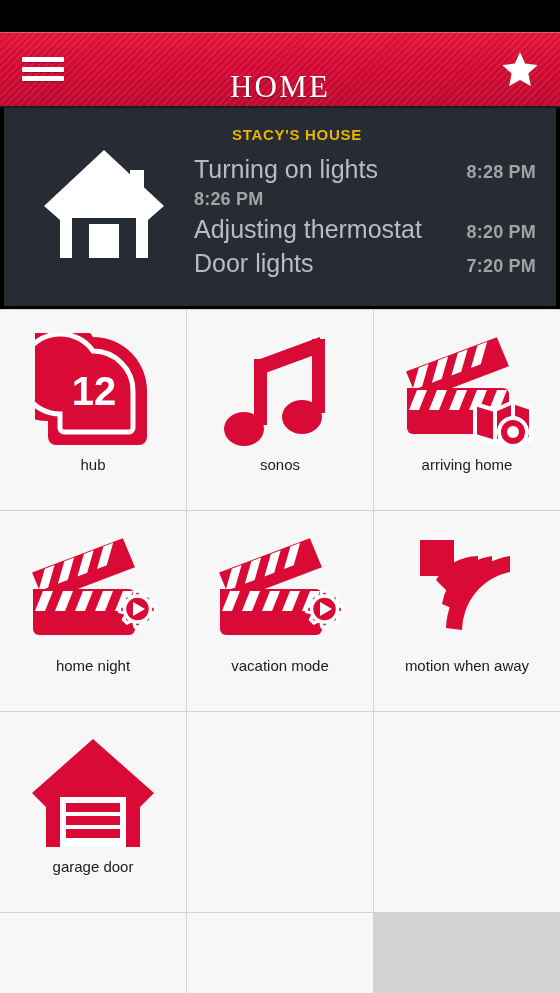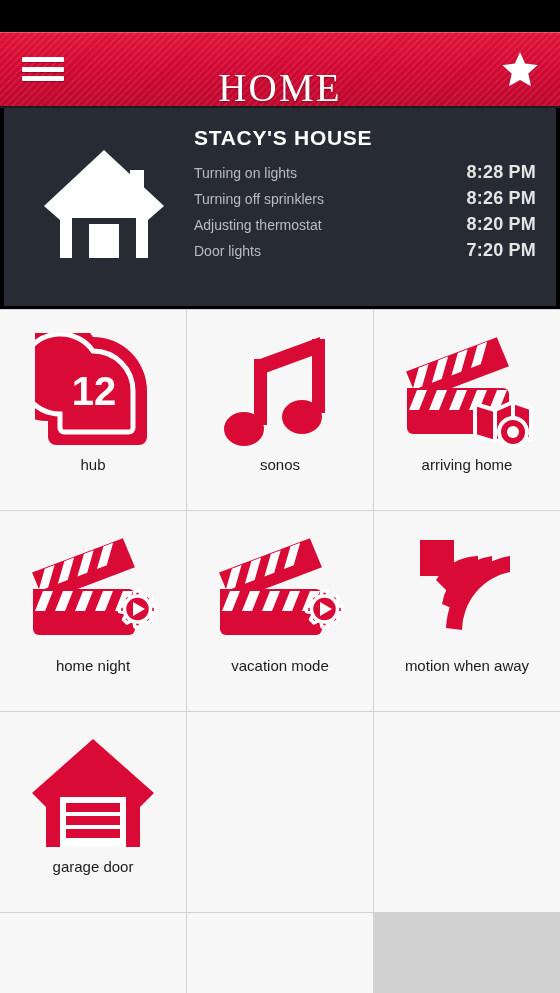--- a/index.html
+++ b/index.html
@@ -68,21 +68,21 @@
     display: block;
     height: 5px;
     width: 100%;
     background: #ffffff;
     border-radius: 1px;
     box-shadow: 0 1px 1px rgba(0,0,0,0.28);
   }
 
   .header-title {
     color: #ffffff;
-    font-size: 39px;
+    font-size: 31px;
     letter-spacing: 2.2px;
     font-weight: 400;
     font-family: "Liberation Serif", serif;
     text-shadow: 0 1px 2px rgba(0,0,0,0.35);
     margin-top: 36px;
   }
 
   .star-btn {
     position: absolute;
     right: 20px;
@@ -117,40 +117,41 @@
     padding-top: 22px;
   }
 
   .summary-right {
     flex: 1;
     padding-right: 10px;
     padding-top: 2px;
   }
 
   .house-name {
-    color: #ffffff;
-    font-size: 21px;
+    color: #eab308;
+    font-size: 15px;
     font-weight: bold;
     letter-spacing: 0.7px;
     margin-bottom: 10px;
+    margin-left: 38px;
   }
 
   .activity-row {
     display: flex;
     align-items: baseline;
     justify-content: space-between;
     padding: 2px 0 3px 0;
   }
   .activity-text {
     color: #b9bcc2;
-    font-size: 14px;
+    font-size: 25px;
     font-weight: 400;
   }
   .activity-time {
-    color: #e5e5e5;
+    color: #a3a3a3;
     font-size: 18px;
     font-weight: bold;
     letter-spacing: 0.2px;
     white-space: nowrap;
   }
 
   
   .grid {
     display: grid;
     grid-template-columns: repeat(3, 1fr);
@@ -227,21 +228,20 @@
     </div>
 
     <div class="summary-right">
       <div class="house-name">STACY'S HOUSE</div>
 
       <div class="activity-row">
         <span class="activity-text">Turning on lights</span>
         <span class="activity-time">8:28 PM</span>
       </div>
       <div class="activity-row">
-        <span class="activity-text">Turning off sprinklers</span>
         <span class="activity-time">8:26 PM</span>
       </div>
       <div class="activity-row">
         <span class="activity-text">Adjusting thermostat</span>
         <span class="activity-time">8:20 PM</span>
       </div>
       <div class="activity-row">
         <span class="activity-text">Door lights</span>
         <span class="activity-time">7:20 PM</span>
       </div>

